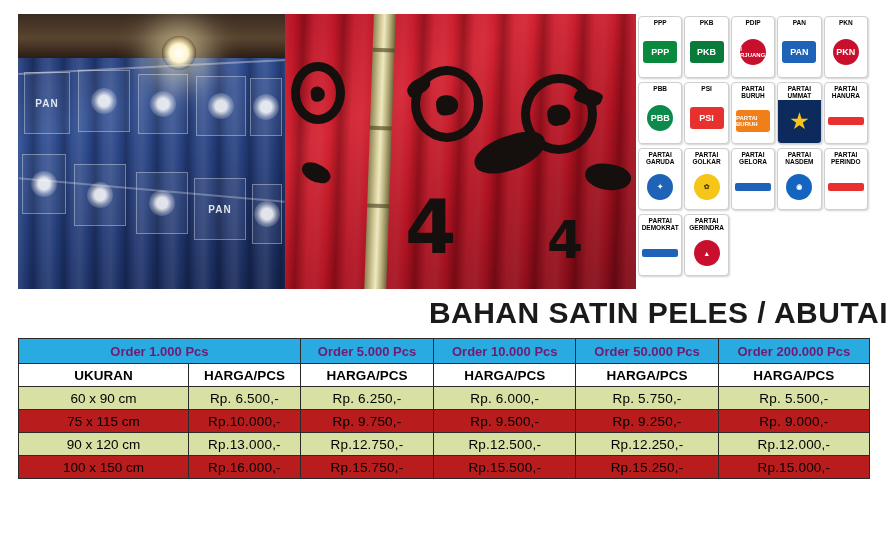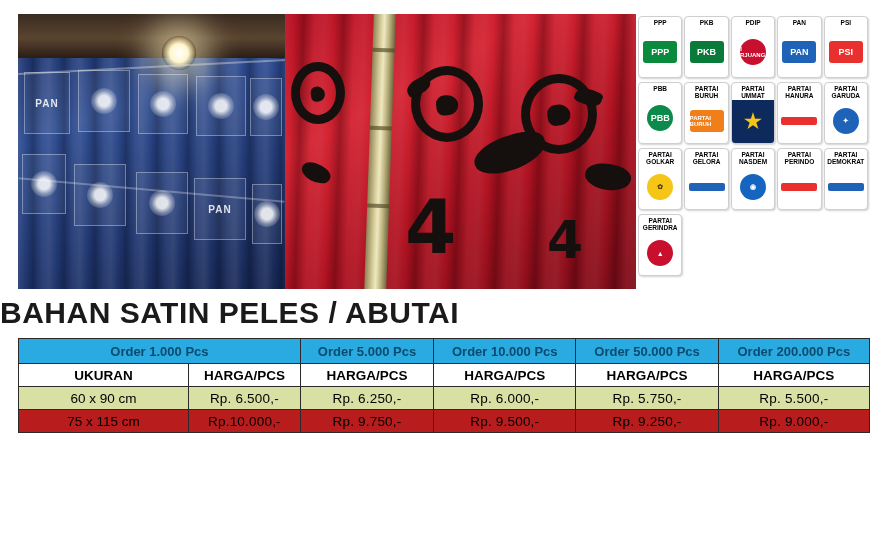--- a/index.html
+++ b/index.html
@@ -182,21 +182,21 @@
     color: #f5c518; font-size: 20px; line-height: 1;
   }
   .mark-bar {
     width: 36px; height: 8px; border-radius: 2px;
   }
 
   
   .title {
     position: absolute;
     left: 0; top: 296px; width: 888px;
-    text-align: left;
+    text-align: right;
     font-size: 30px;
     font-weight: bold;
     letter-spacing: 0.5px;
     color: #1a1a1a;
     font-family: "Liberation Sans", sans-serif;
   }
 
   
   .table-wrap {
     position: absolute;
@@ -210,21 +210,21 @@
   }
   table.price th, table.price td {
     border: 1px solid #2a2a2a;
     text-align: center;
     height: 23px;
     padding: 0 4px;
     white-space: nowrap;
   }
   tr.order-row th {
     background: #29abe2;
-    color: #0c4a6e;
+    color: #701a75;
     font-weight: bold;
     font-size: 13px;
     height: 25px;
   }
   tr.head-row th {
     background: #ffffff;
     font-weight: bold;
     font-size: 13.5px;
   }
   tr.band td {
@@ -338,32 +338,38 @@
   </div>
 
   <div class="party">
     <span class="pname">PAN</span>
     <span class="pmark">
         <span class="mark-block" style="background:#1e63b8">PAN</span>
       </span>
   </div>
 
 
+  <div class="party">
+    <span class="pname">PKN</span>
+    <span class="pmark">
+        <span class="mark-circle" style="background:#c8102e">PKN</span>
+      </span>
+  </div>
+
+  <div class="party">
+    <span class="pname">PBB</span>
+    <span class="pmark">
+        <span class="mark-circle" style="background:#0b8a4b">PBB</span>
+      </span>
+  </div>
 
   <div class="party">
     <span class="pname">PSI</span>
     <span class="pmark">
         <span class="mark-block" style="background:#e8312f">PSI</span>
-      </span>
-  </div>
-
-  <div class="party">
-    <span class="pname">PBB</span>
-    <span class="pmark">
-        <span class="mark-circle" style="background:#0b8a4b">PBB</span>
       </span>
   </div>
 
   <div class="party">
     <span class="pname">PARTAI BURUH</span>
     <span class="pmark">
         <span class="mark-block" style="background:#f07f1a;font-size:6px">PARTAI BURUH</span>
       </span>
   </div>
 
@@ -463,18 +469,34 @@
 
       <tr class="plain">
         <td class="c-ukuran">75 x 115 cm</td>
         <td class="price-cell">Rp.10.000,-</td>
         <td class="price-cell">Rp.  9.750,-</td>
         <td class="price-cell">Rp.  9.500,-</td>
         <td class="price-cell">Rp.  9.250,-</td>
         <td class="price-cell">Rp.  9.000,-</td>
       </tr>
 
-
+      <tr class="band">
+        <td class="c-ukuran">90 x 120 cm</td>
+        <td class="price-cell">Rp.13.000,-</td>
+        <td class="price-cell">Rp.12.750,-</td>
+        <td class="price-cell">Rp.12.500,-</td>
+        <td class="price-cell">Rp.12.250,-</td>
+        <td class="price-cell">Rp.12.000,-</td>
+      </tr>
+
+      <tr class="plain">
+        <td class="c-ukuran">100 x 150 cm</td>
+        <td class="price-cell">Rp.16.000,-</td>
+        <td class="price-cell">Rp.15.750,-</td>
+        <td class="price-cell">Rp.15.500,-</td>
+        <td class="price-cell">Rp.15.250,-</td>
+        <td class="price-cell">Rp.15.000,-</td>
+      </tr>
 
 
     </tbody>
   </table>
 </div>
 
 </body></html>

